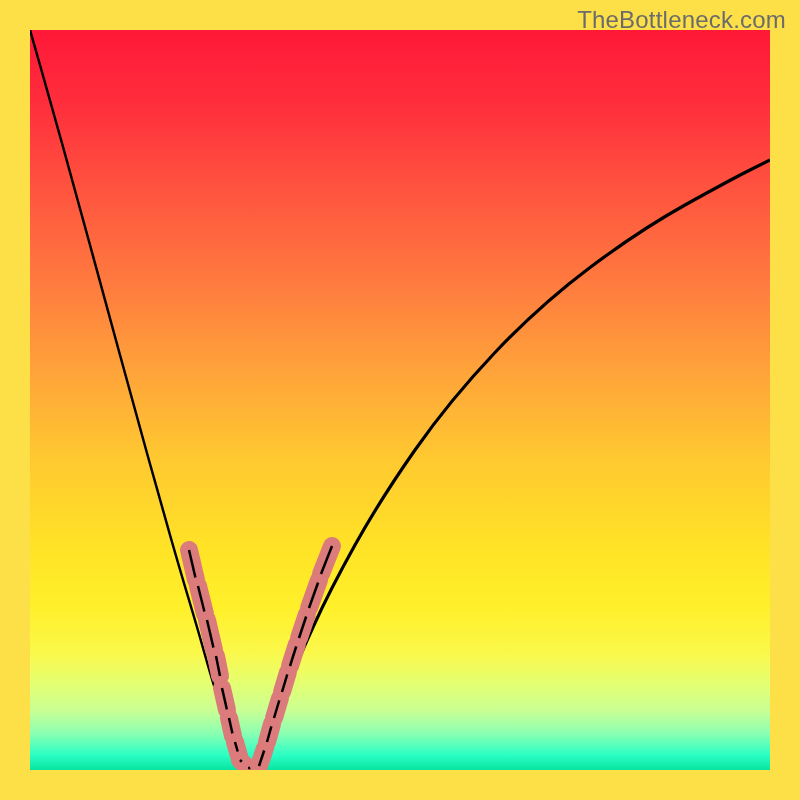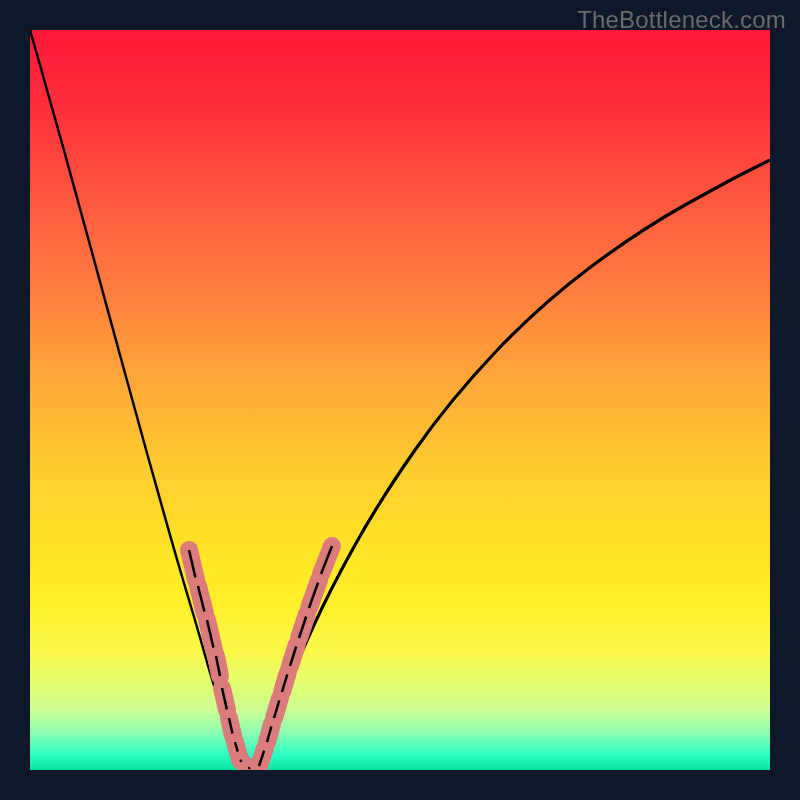--- a/index.html
+++ b/index.html
@@ -8,21 +8,21 @@
     width: 800px;
     height: 800px;
     background: #000;
     overflow: hidden;
     font-family: Arial, Helvetica, sans-serif;
   }
   .frame {
     position: relative;
     width: 800px;
     height: 800px;
-    background: #0f172a;
+    background: #fde047;
   }
   .plot-area {
     position: absolute;
     left: 30px;
     top: 30px;
     width: 740px;
     height: 740px;
     background: linear-gradient(
       to bottom,
       #ff1838 0%,

